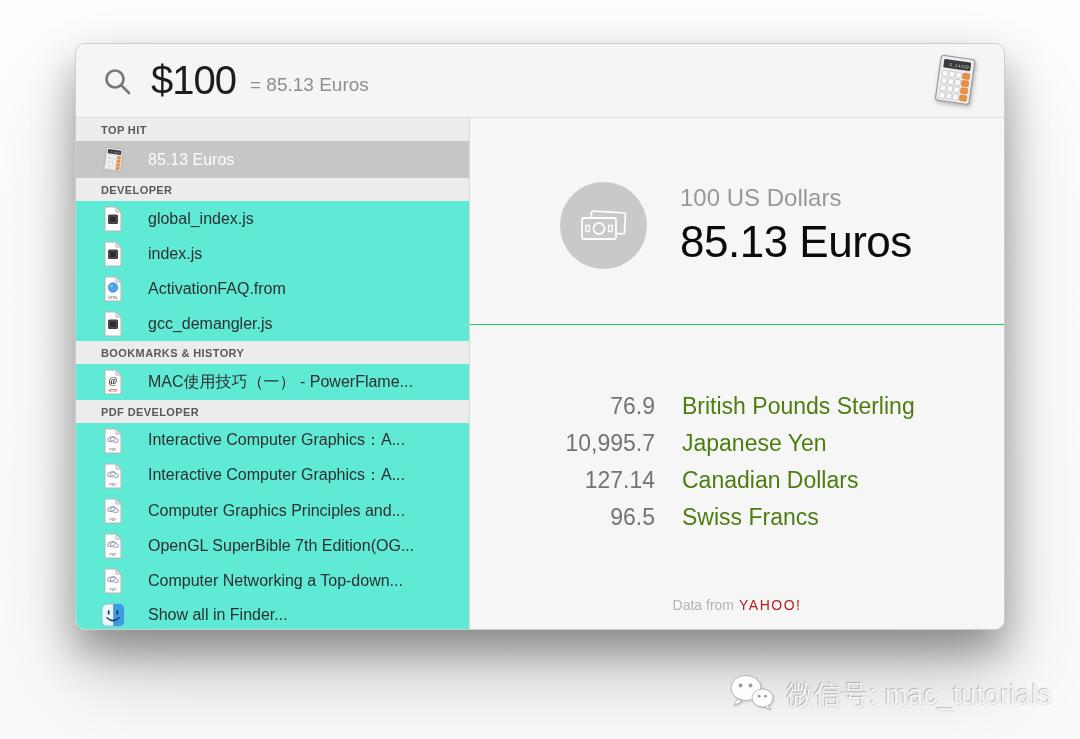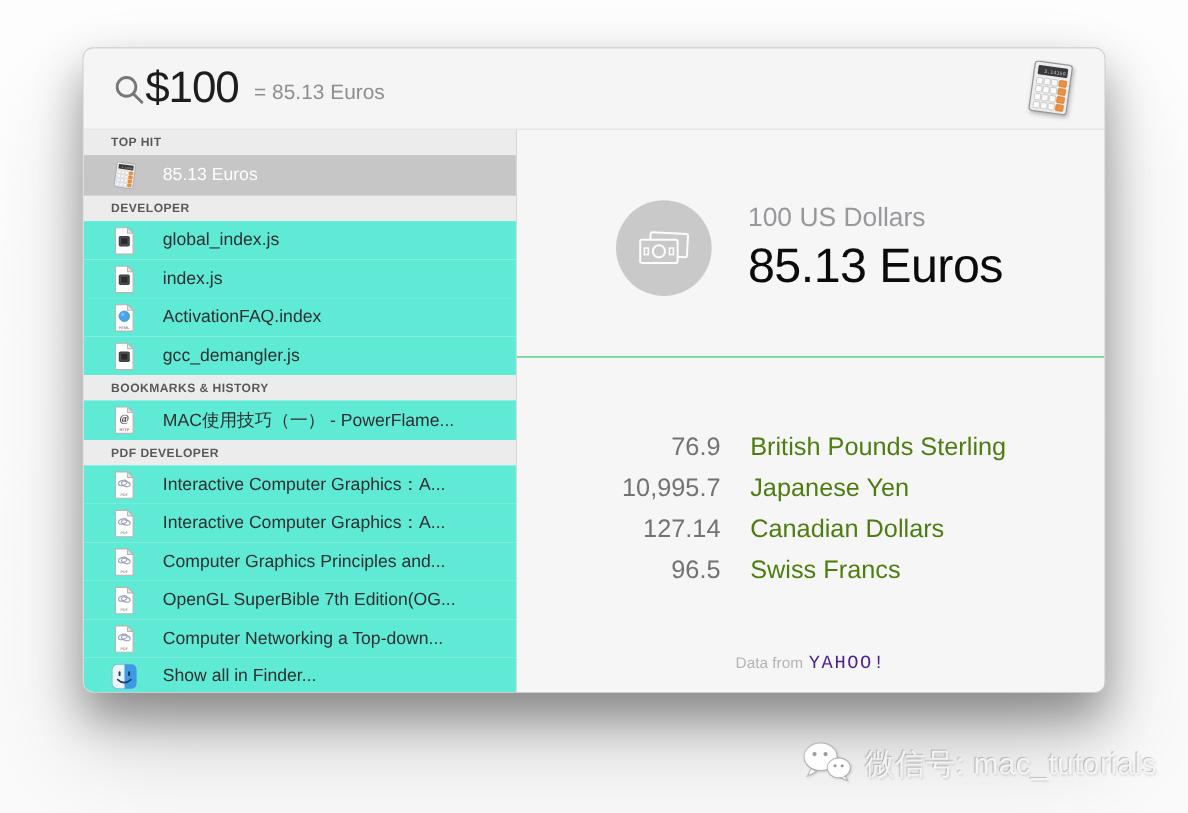--- a/index.html
+++ b/index.html
@@ -14,21 +14,21 @@
     background: #f5f5f6; border: 1px solid #cdcdcf; border-radius: 10px;
     box-shadow: 0 22px 42px rgba(0,0,0,.36), 0 48px 90px rgba(0,0,0,.16);
     display: flex; flex-direction: column; overflow: hidden;
   }
   
   .searchbar {
     flex: 0 0 74px; display: flex; align-items: center;
     padding: 0 26px; border-bottom: 1px solid #dcdcdc; background: #f5f5f6;
   }
   .mag-svg { width: 30px; height: 30px; flex: 0 0 30px; }
-  .query { font-size: 40px; color: #1d1d1f; margin-left: 0; letter-spacing: -1px; white-space: nowrap; }
+  .query { font-size: 40px; color: #1d1d1f; margin-left: 19px; letter-spacing: -1px; white-space: nowrap; }
   .preview { font-size: 19px; color: #8e8e90; margin-left: 14px; margin-top: 9px; white-space: nowrap; }
   .calc-big { margin-left: auto; width: 46px; height: 52px; filter: drop-shadow(1px 2px 2px rgba(0,0,0,.28)); }
   
   .wbody { flex: 1; display: flex; min-height: 0; }
   .left {
     flex: 0 0 394px; width: 394px; border-right: 1px solid #d6d6d6;
     display: flex; flex-direction: column; background: #fbfbfb;
   }
   .sec-header {
     flex: 0 0 23px; background: #ececec; color: #59595b;
@@ -57,21 +57,21 @@
   }
   .banknote-svg { width: 50px; height: 34px; }
   .hero-text { position: absolute; left: 210px; top: 66px; }
   .hero-sub  { font-size: 24px; color: #98989c; }
   .hero-main { font-size: 44px; color: #0b0b0c; margin-top: 5px; letter-spacing: -.5px; }
   .conv { position: absolute; left: 0; right: 0; top: 270px; }
   .conv-row { display: flex; height: 37px; line-height: 37px; }
   .conv-num { width: 185px; text-align: right; font-size: 23px; color: #737373; }
   .conv-name { margin-left: 27px; font-size: 23px; color: #4d7c0f; white-space: nowrap; }
   .attr { position: absolute; left: 0; right: 0; bottom: 16px; text-align: center; color: #b4b4b6; font-size: 14px; }
-  .attr .yh { font-size: 17px; color: #4c1d95; letter-spacing: 1.5px; margin-left: 5px; font-family: Liberation Mono, monospace; }
+  .attr .yh { font-size: 14px; color: #b91c1c; letter-spacing: 1.5px; margin-left: 5px; }
   
   .watermark {
     position: absolute; right: 28px; bottom: 26px;
     display: flex; align-items: flex-end; gap: 11px;
     font-size: 27px; color: #f4f4f4;
     text-shadow: -1px -1px 1px rgba(0,0,0,.22), 1px 1px 2px rgba(0,0,0,.10);
     letter-spacing: .5px;
   }
   .wechat-svg { width: 46px; height: 40px; filter: drop-shadow(1px 1px 1px rgba(0,0,0,.18)); }
 </style>
@@ -209,21 +209,21 @@
             </svg>
           </span>
         <span class="lbl">index.js</span>
       </div>
       <div class="row">
         <span class="ic">
             <svg class="doc-svg" viewBox="0 0 20 26">
               <use href="#icon-html"></use>
             </svg>
           </span>
-        <span class="lbl">ActivationFAQ.index</span>
+        <span class="lbl">ActivationFAQ.from</span>
       </div>
       <div class="row">
         <span class="ic">
             <svg class="doc-svg" viewBox="0 0 20 26">
               <use href="#icon-js"></use>
             </svg>
           </span>
         <span class="lbl">gcc_demangler.js</span>
       </div>
 

